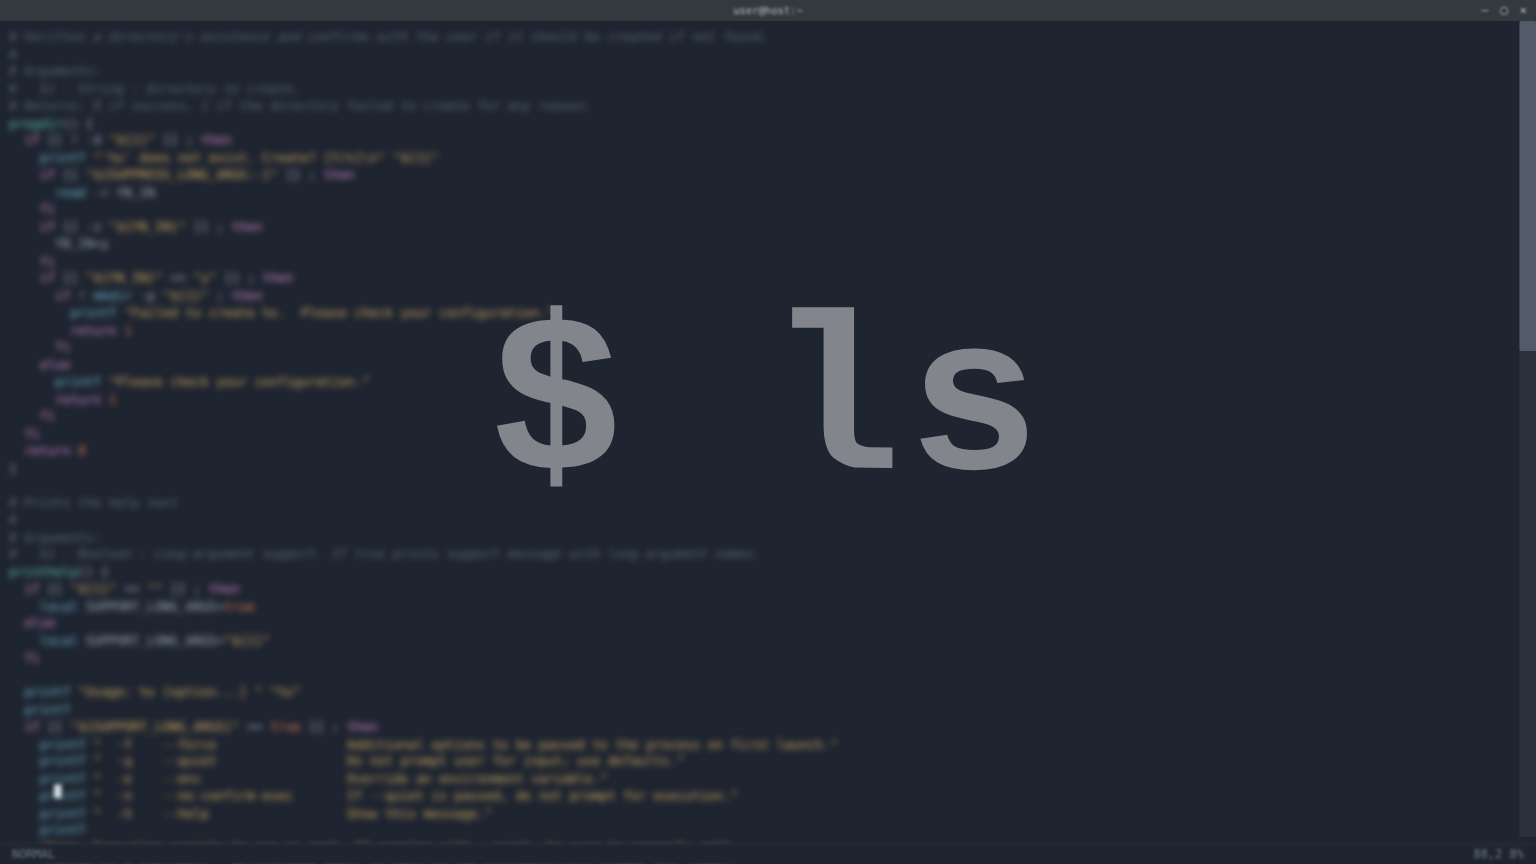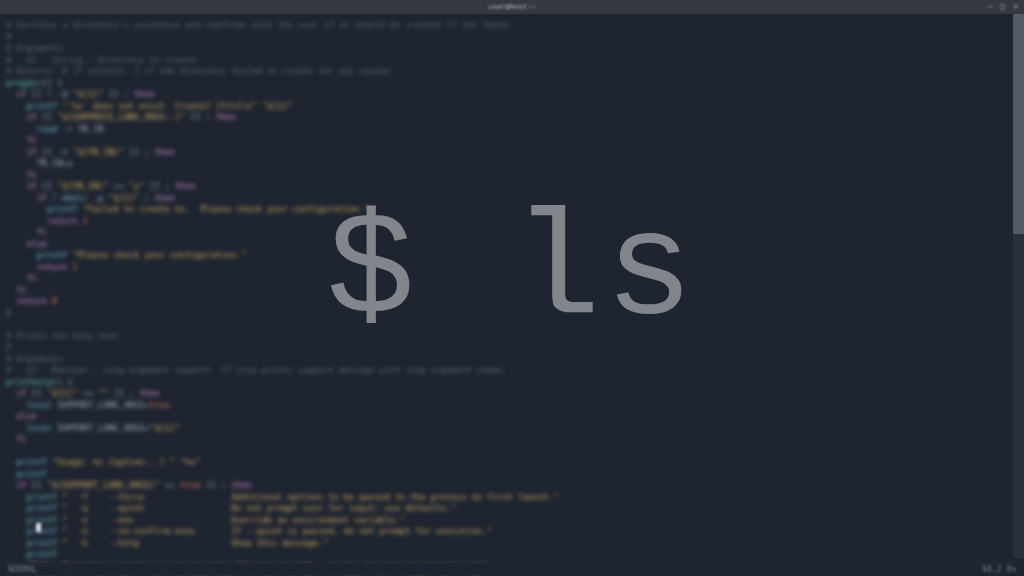--- a/index.html
+++ b/index.html
@@ -58,21 +58,21 @@
       position: absolute;
       top: 0; left: 0; right: 0; bottom: 0;
       display: flex;
       align-items: center;
       justify-content: center;
       pointer-events: none;
     }
     .overlay-text {
       font-family: 'Courier New', 'Courier', monospace;
       font-size: 148px;
-      font-weight: 400;
+      font-weight: 700;
       color: #8b8f94;
       letter-spacing: 4px;
       opacity: 0.92;
       text-align: center;
       line-height: 1;
       transform: translateY(-14px);
     }
     .scrollbar-track {
       position: absolute;
       top: 14px; right: 0; bottom: 18px;

